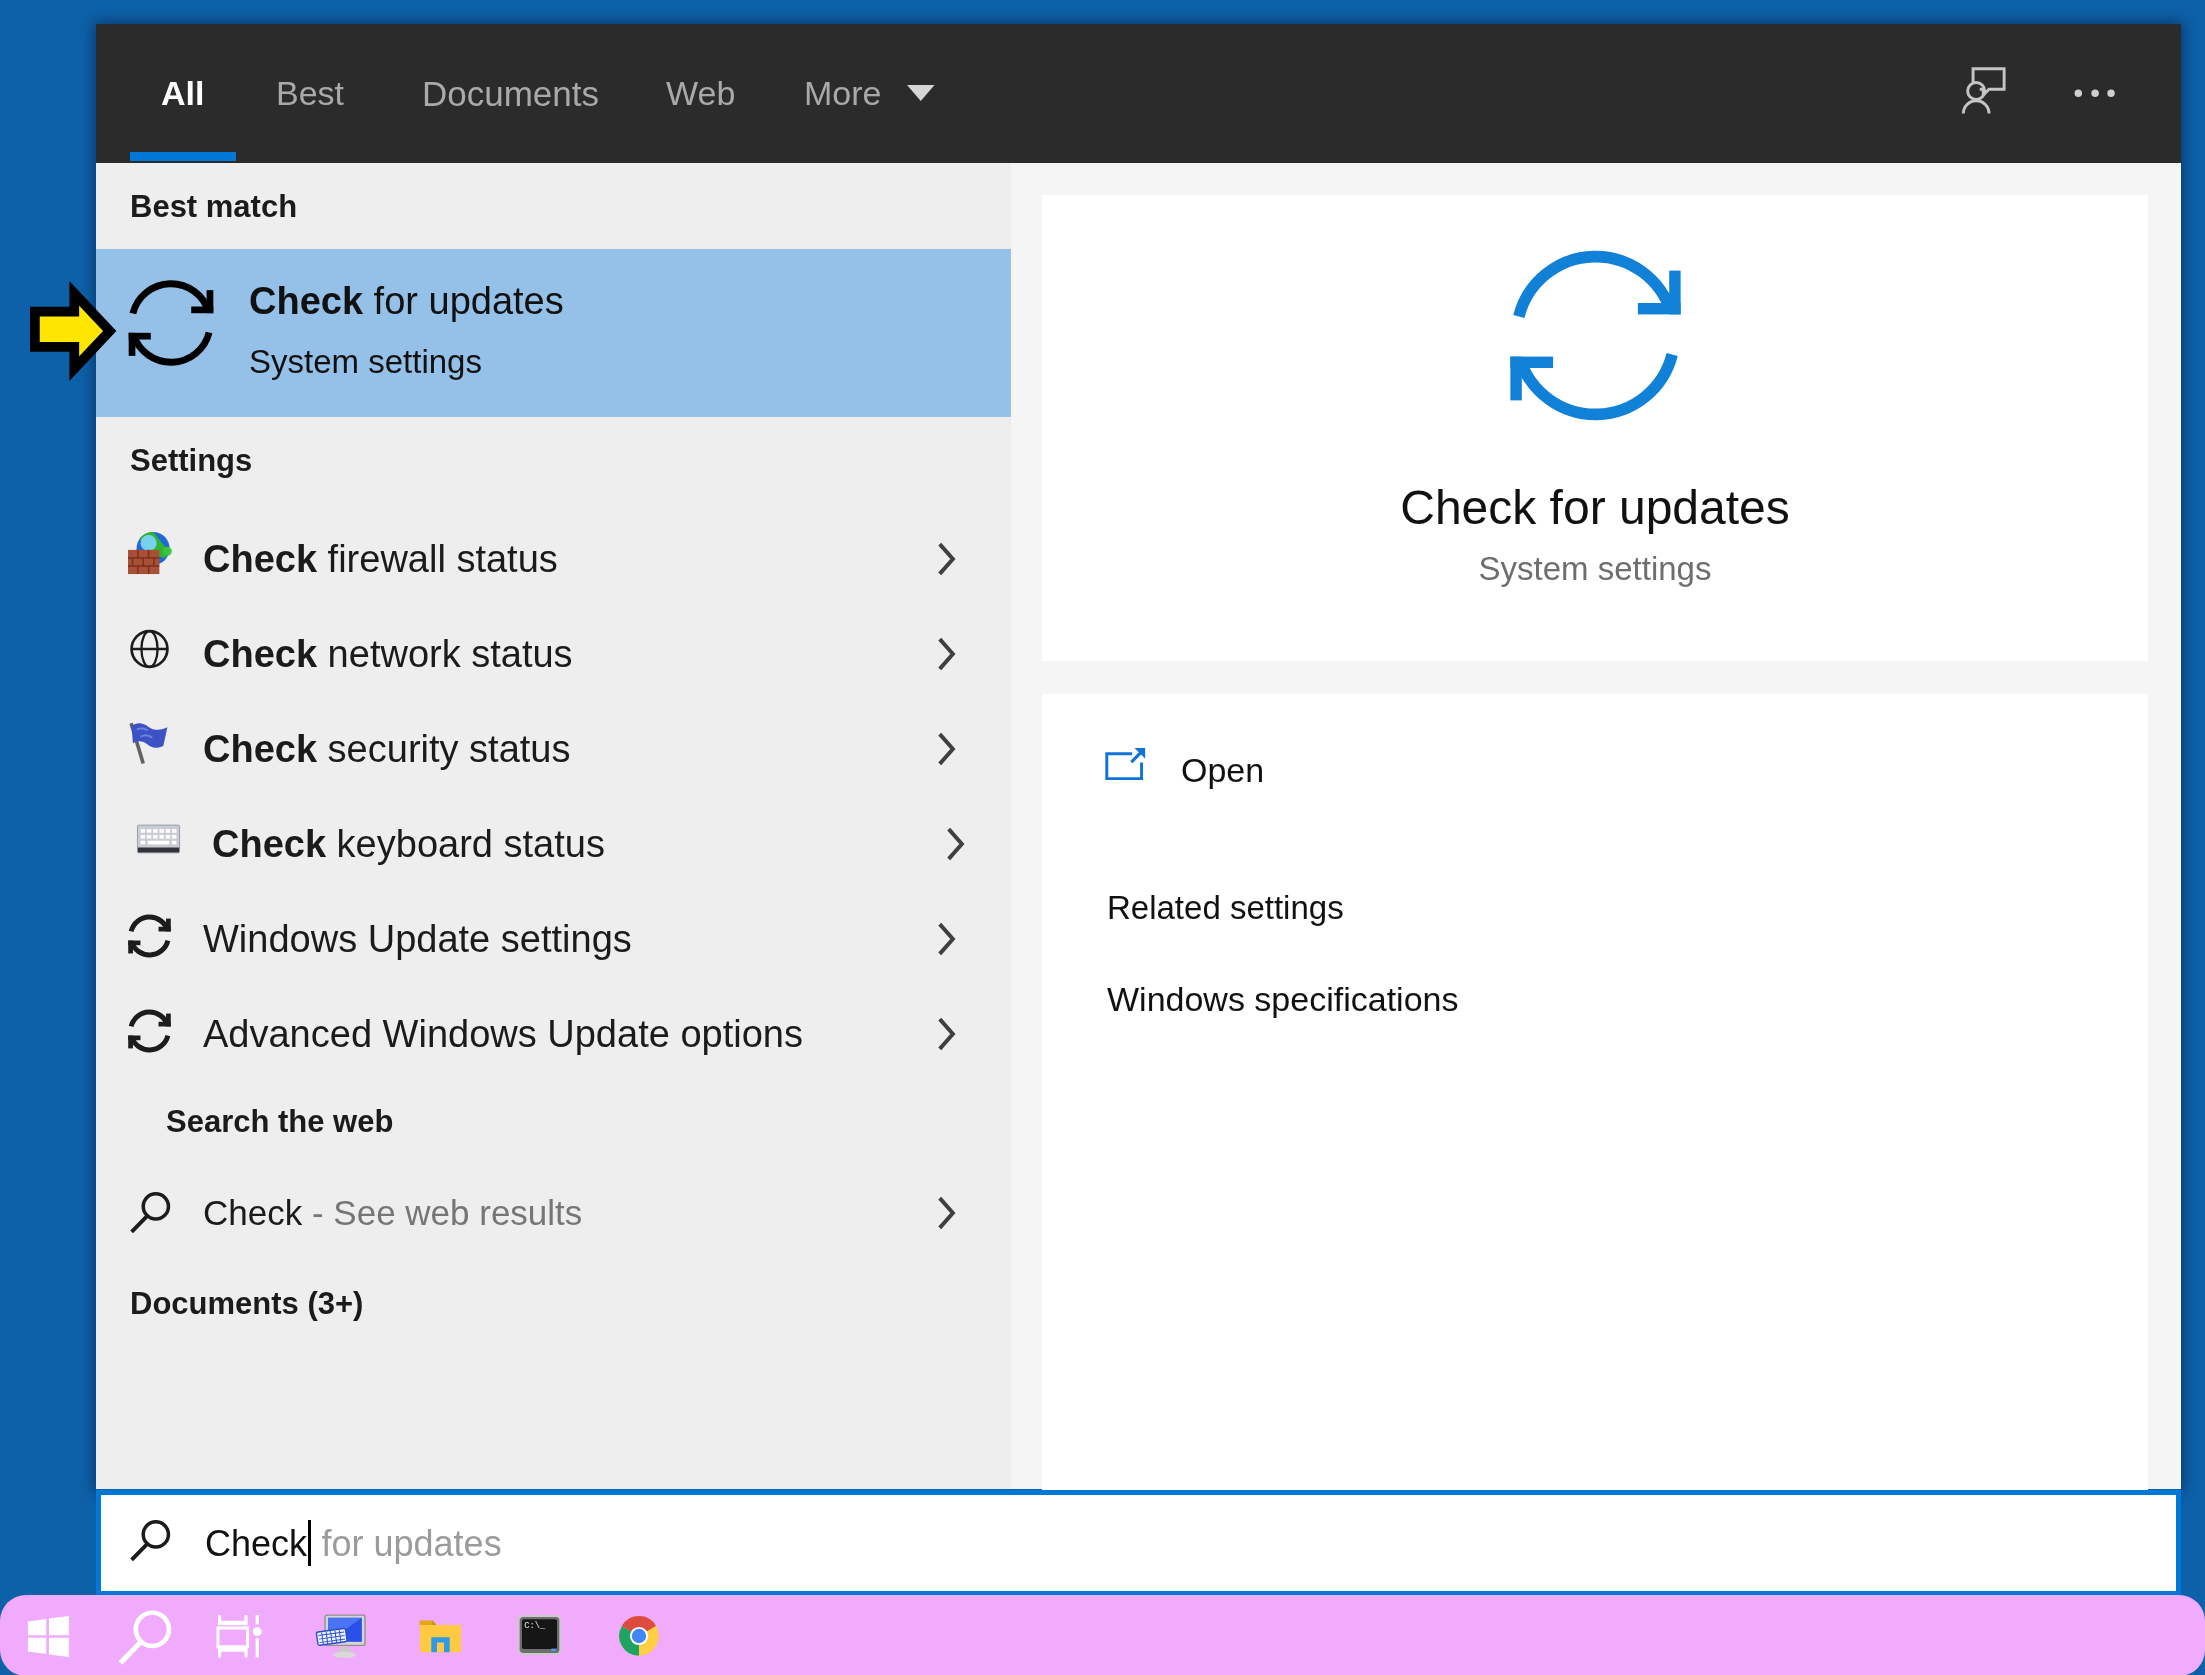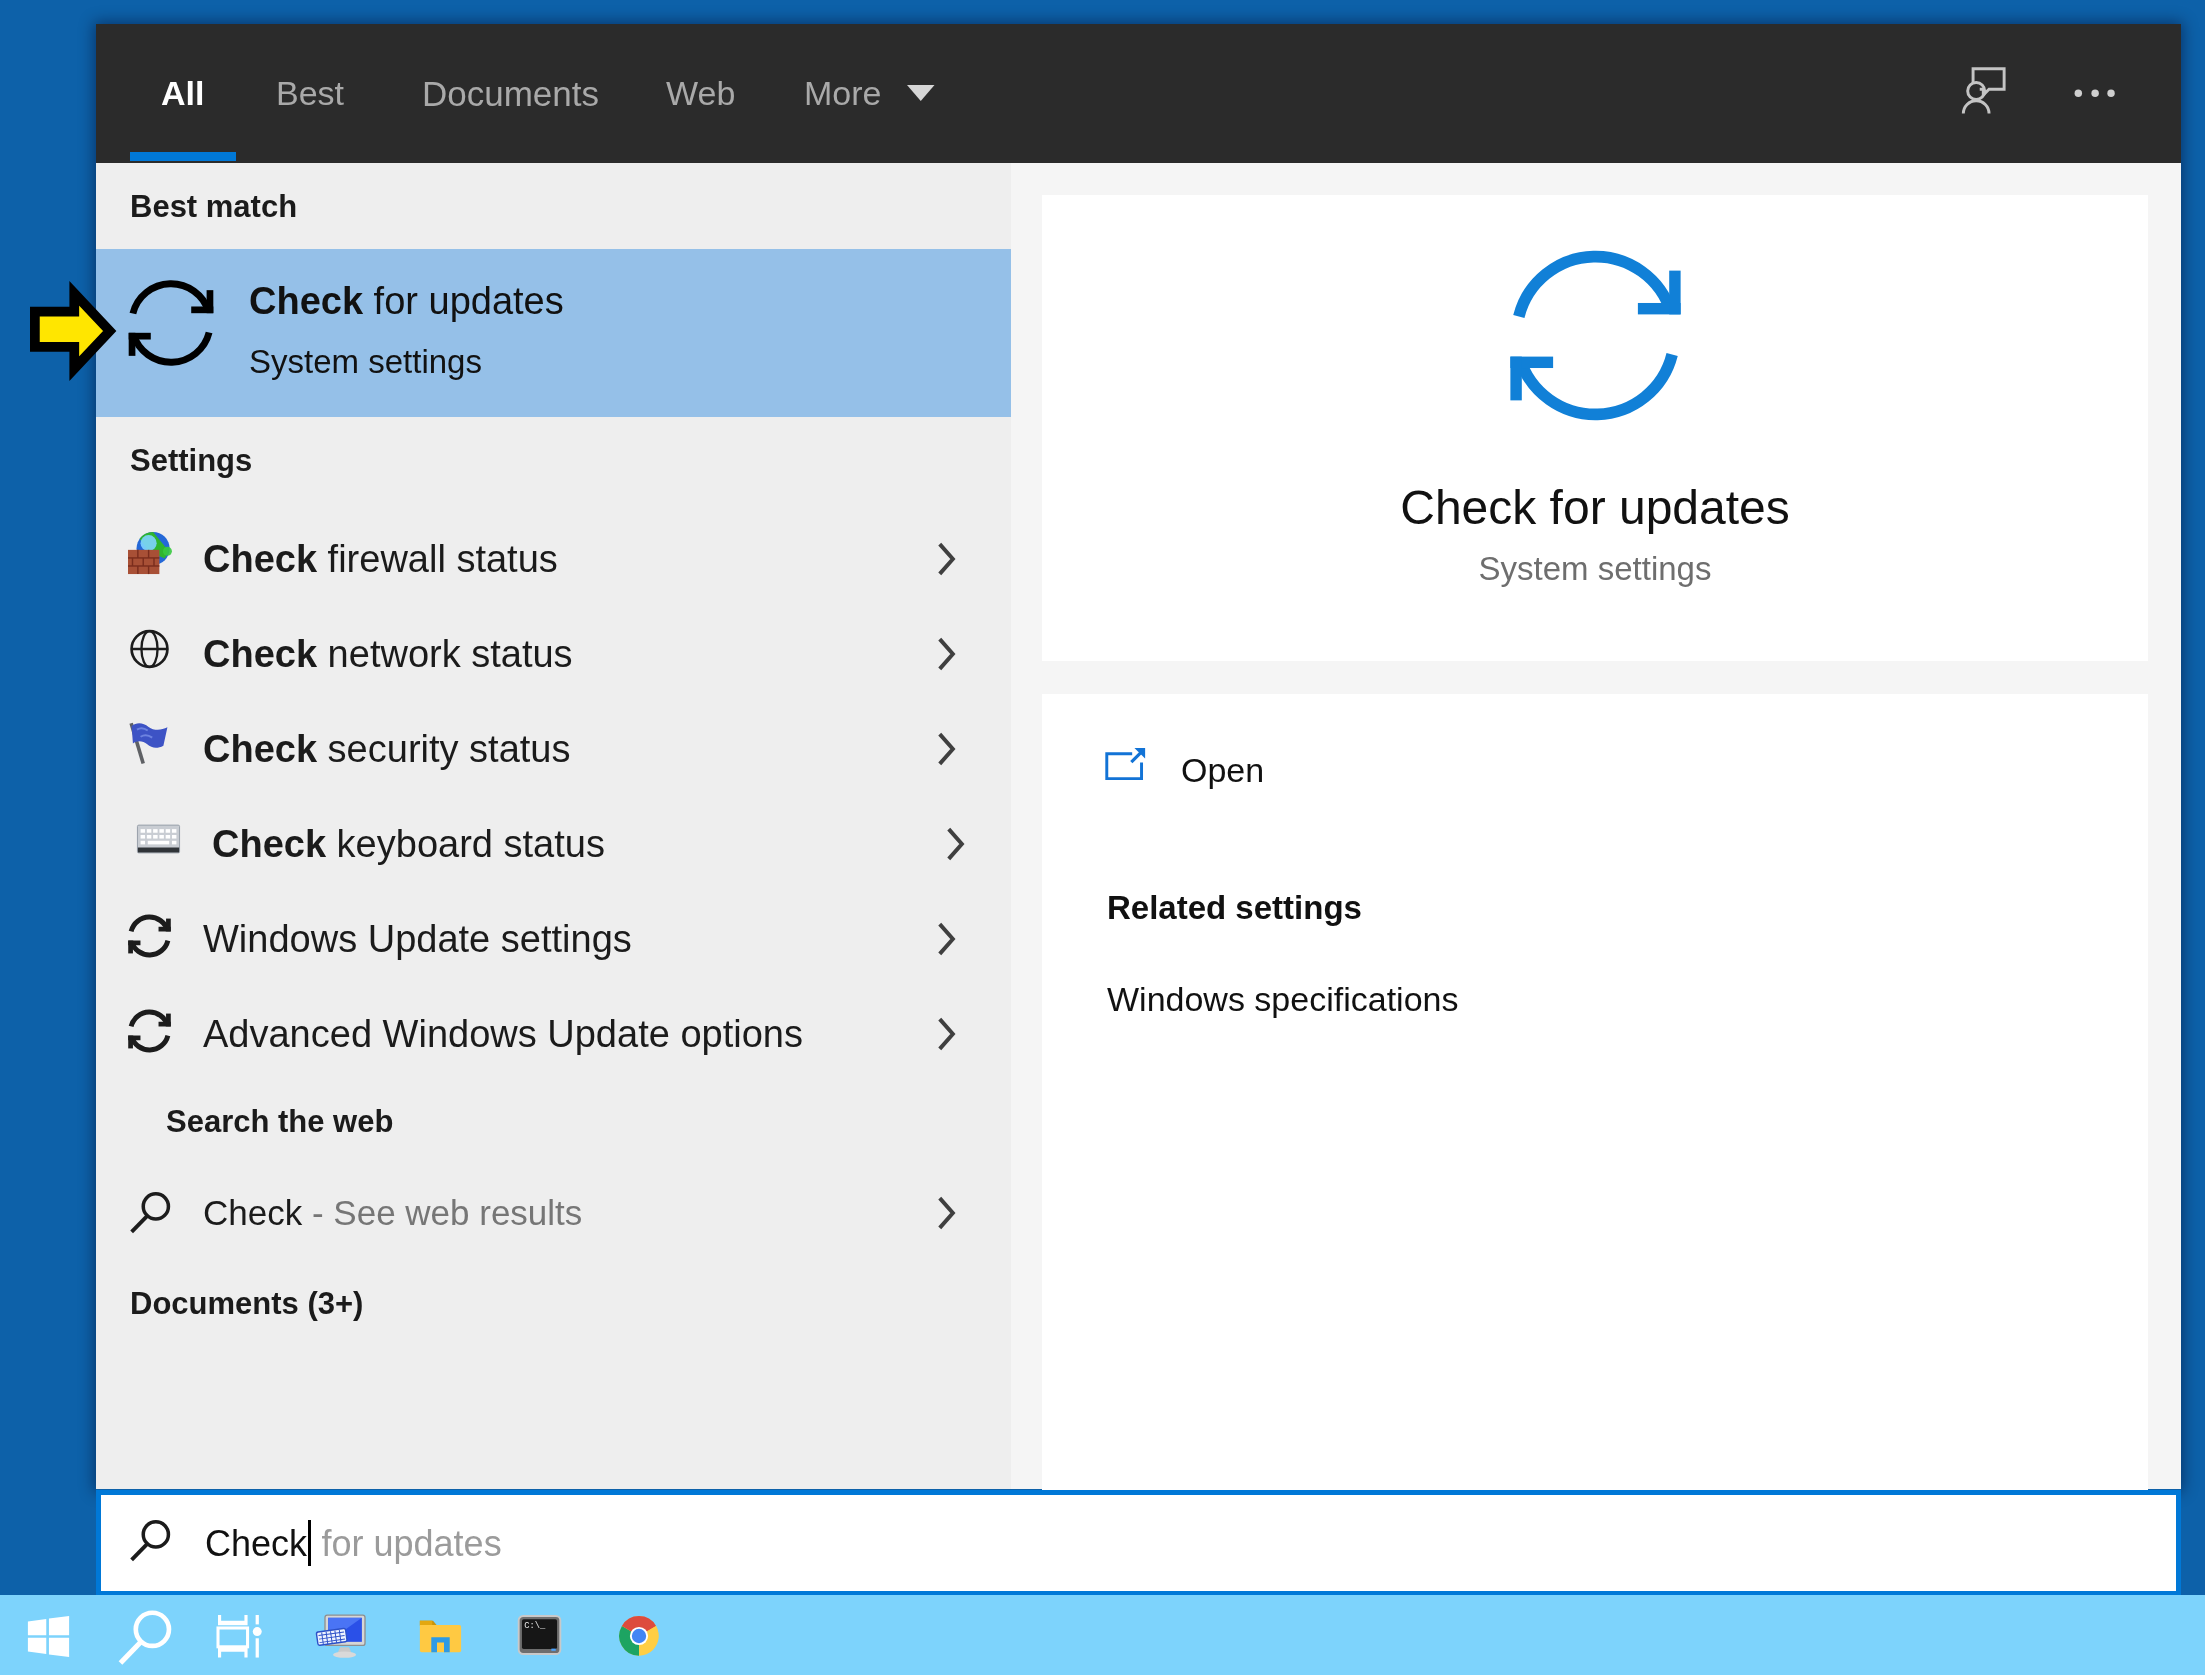--- a/index.html
+++ b/index.html
@@ -23,21 +23,21 @@
 
   .item { position:absolute; left:0; width:915px; height:95px; }
   .item .txt { position:absolute; left:107px; top:50%; transform:translateY(-50%); font-size:38px; color:#1b1b1b; white-space:nowrap; }
   .item .ico { position:absolute; left:32px; top:50%; transform:translateY(-50%); width:43px; height:43px; }
   .chev { position:absolute; left:841px; top:50%; transform:translateY(-50%); }
 
   .card { position:absolute; background:#ffffff; }
 
   .searchbox { position:absolute; left:96px; top:1490px; width:2085px; height:106px;
                background:#ffffff; border:5.3px solid #0078d7; }
-  .taskbar { position:absolute; left:0; top:1595px; width:2205px; height:81px; background:#7dd3fc; }
+  .taskbar { position:absolute; left:0; top:1595px; width:2205px; height:81px; background:#f0abfc;border-radius:26px; }
   .tbi { position:absolute; top:19.5px; }
 
   .gray { color:#767676; }
 </style>
 </head>
 <body>
 
 <svg width="0" height="0" style="position:absolute">
   <defs>
     <g id="sync-lg" fill="none" stroke-linecap="butt">
@@ -225,21 +225,21 @@
     </div>
     <div class="card" style="left:31px; top:531px; width:1106px; height:147px;">
       <svg class="abs" style="left:63px; top:53px;" width="41" height="41" viewBox="0 0 46 46" fill="none" stroke="#1273d6" stroke-width="3.3">
         <path d="M30.5 7.5 H2 V35.5 H41 V17.5"></path>
         <path d="M29.5 17 L41 5.5" stroke-width="3.6"></path>
         <polygon points="33,1 45,1 45,13" fill="#1273d6" stroke="none"></polygon>
       </svg>
       <div class="abs" style="left:139px; top:57px; font-size:34px; color:#111;">Open</div>
     </div>
     <div class="card" style="left:31px; top:661px; width:1106px; height:666px;">
-      <div class="abs" style="left:65px; top:65px; font-size:33px; font-weight:bold; color:#111;">Related settings</div>
+      <div class="abs" style="left:65px; top:65px; font-size:33px; font-weight:normal; color:#111;">Related settings</div>
       <div class="abs" style="left:65px; top:156px; font-size:34px; color:#111;">Windows specifications</div>
     </div>
   </div>
 </div>
 
 <div class="searchbox">
   <svg class="abs" style="left:27.5px; top:24px;" width="44" height="44" viewBox="0 0 50 50" stroke="#1b1b1b">
       <use href="#mag"></use>
     </svg>
   <div class="abs" style="left:104px; top:50%; transform:translateY(-50%); font-size:36px; color:#111; white-space:nowrap;">Check<span style="display:inline-block; width:2.7px; height:46px; background:#000; vertical-align:-9.8px; margin:0 0.9px;"></span><span style="color:#9b9b9b">&nbsp;for updates</span></div>

